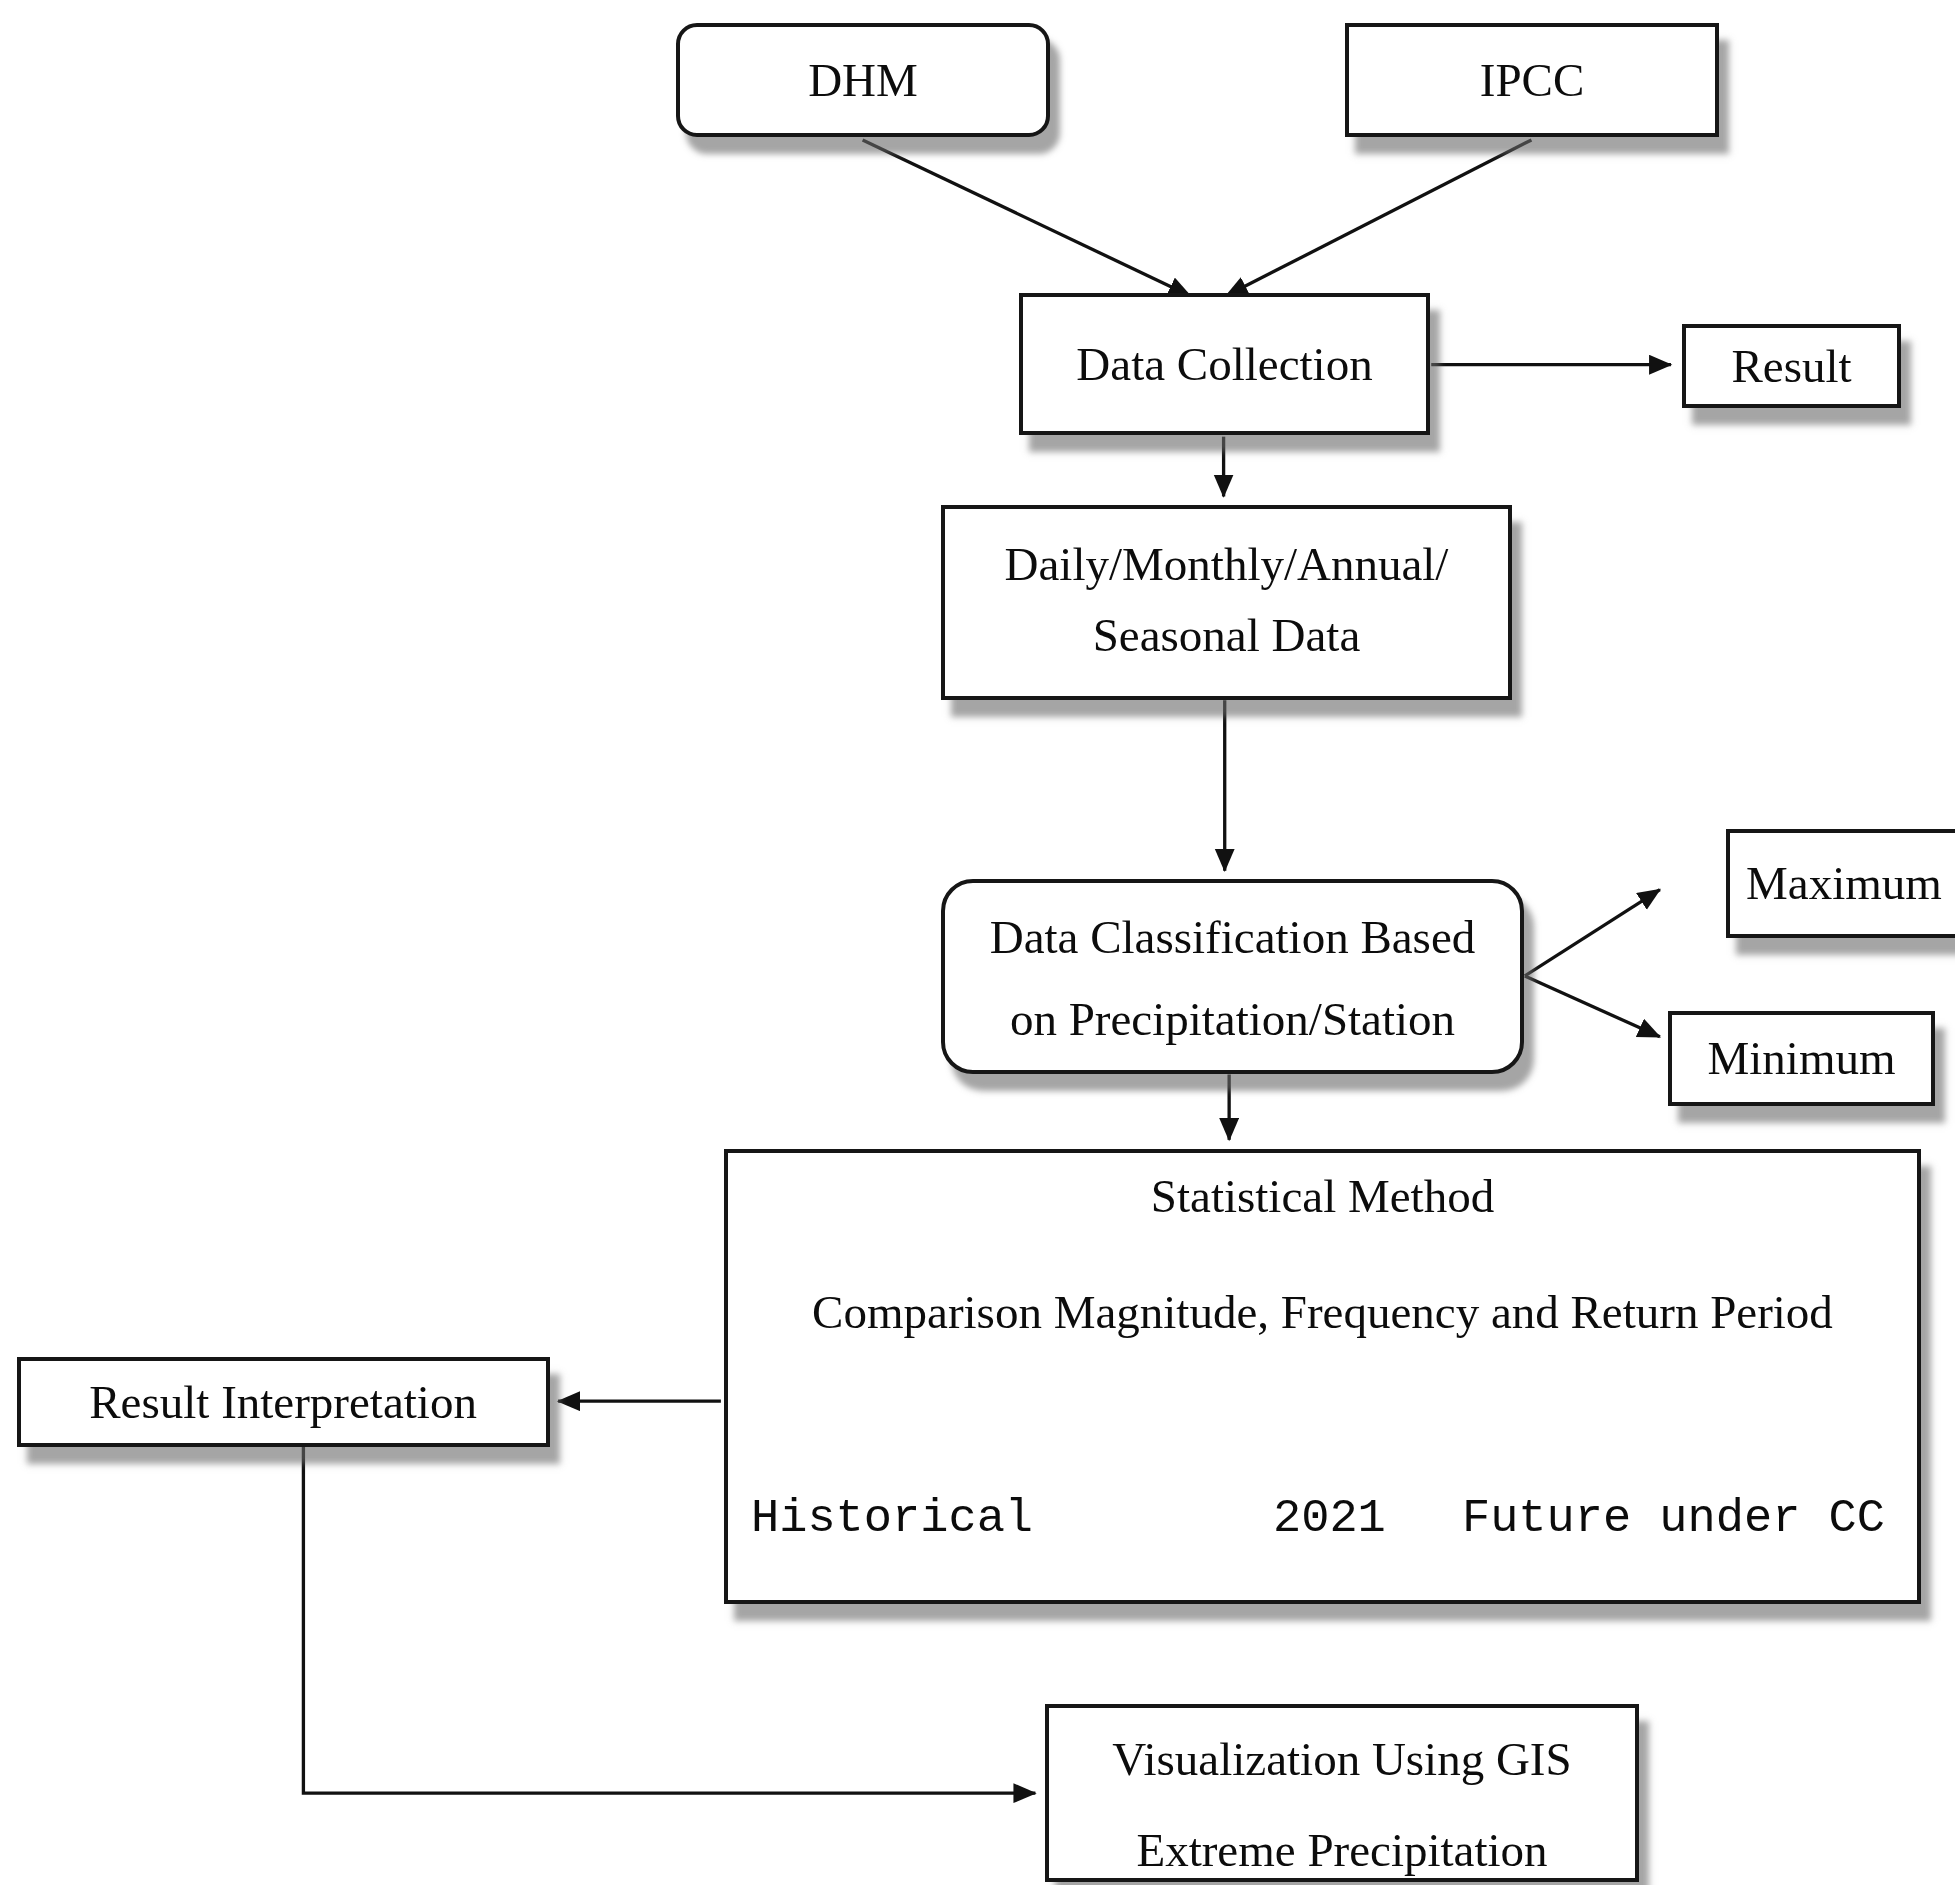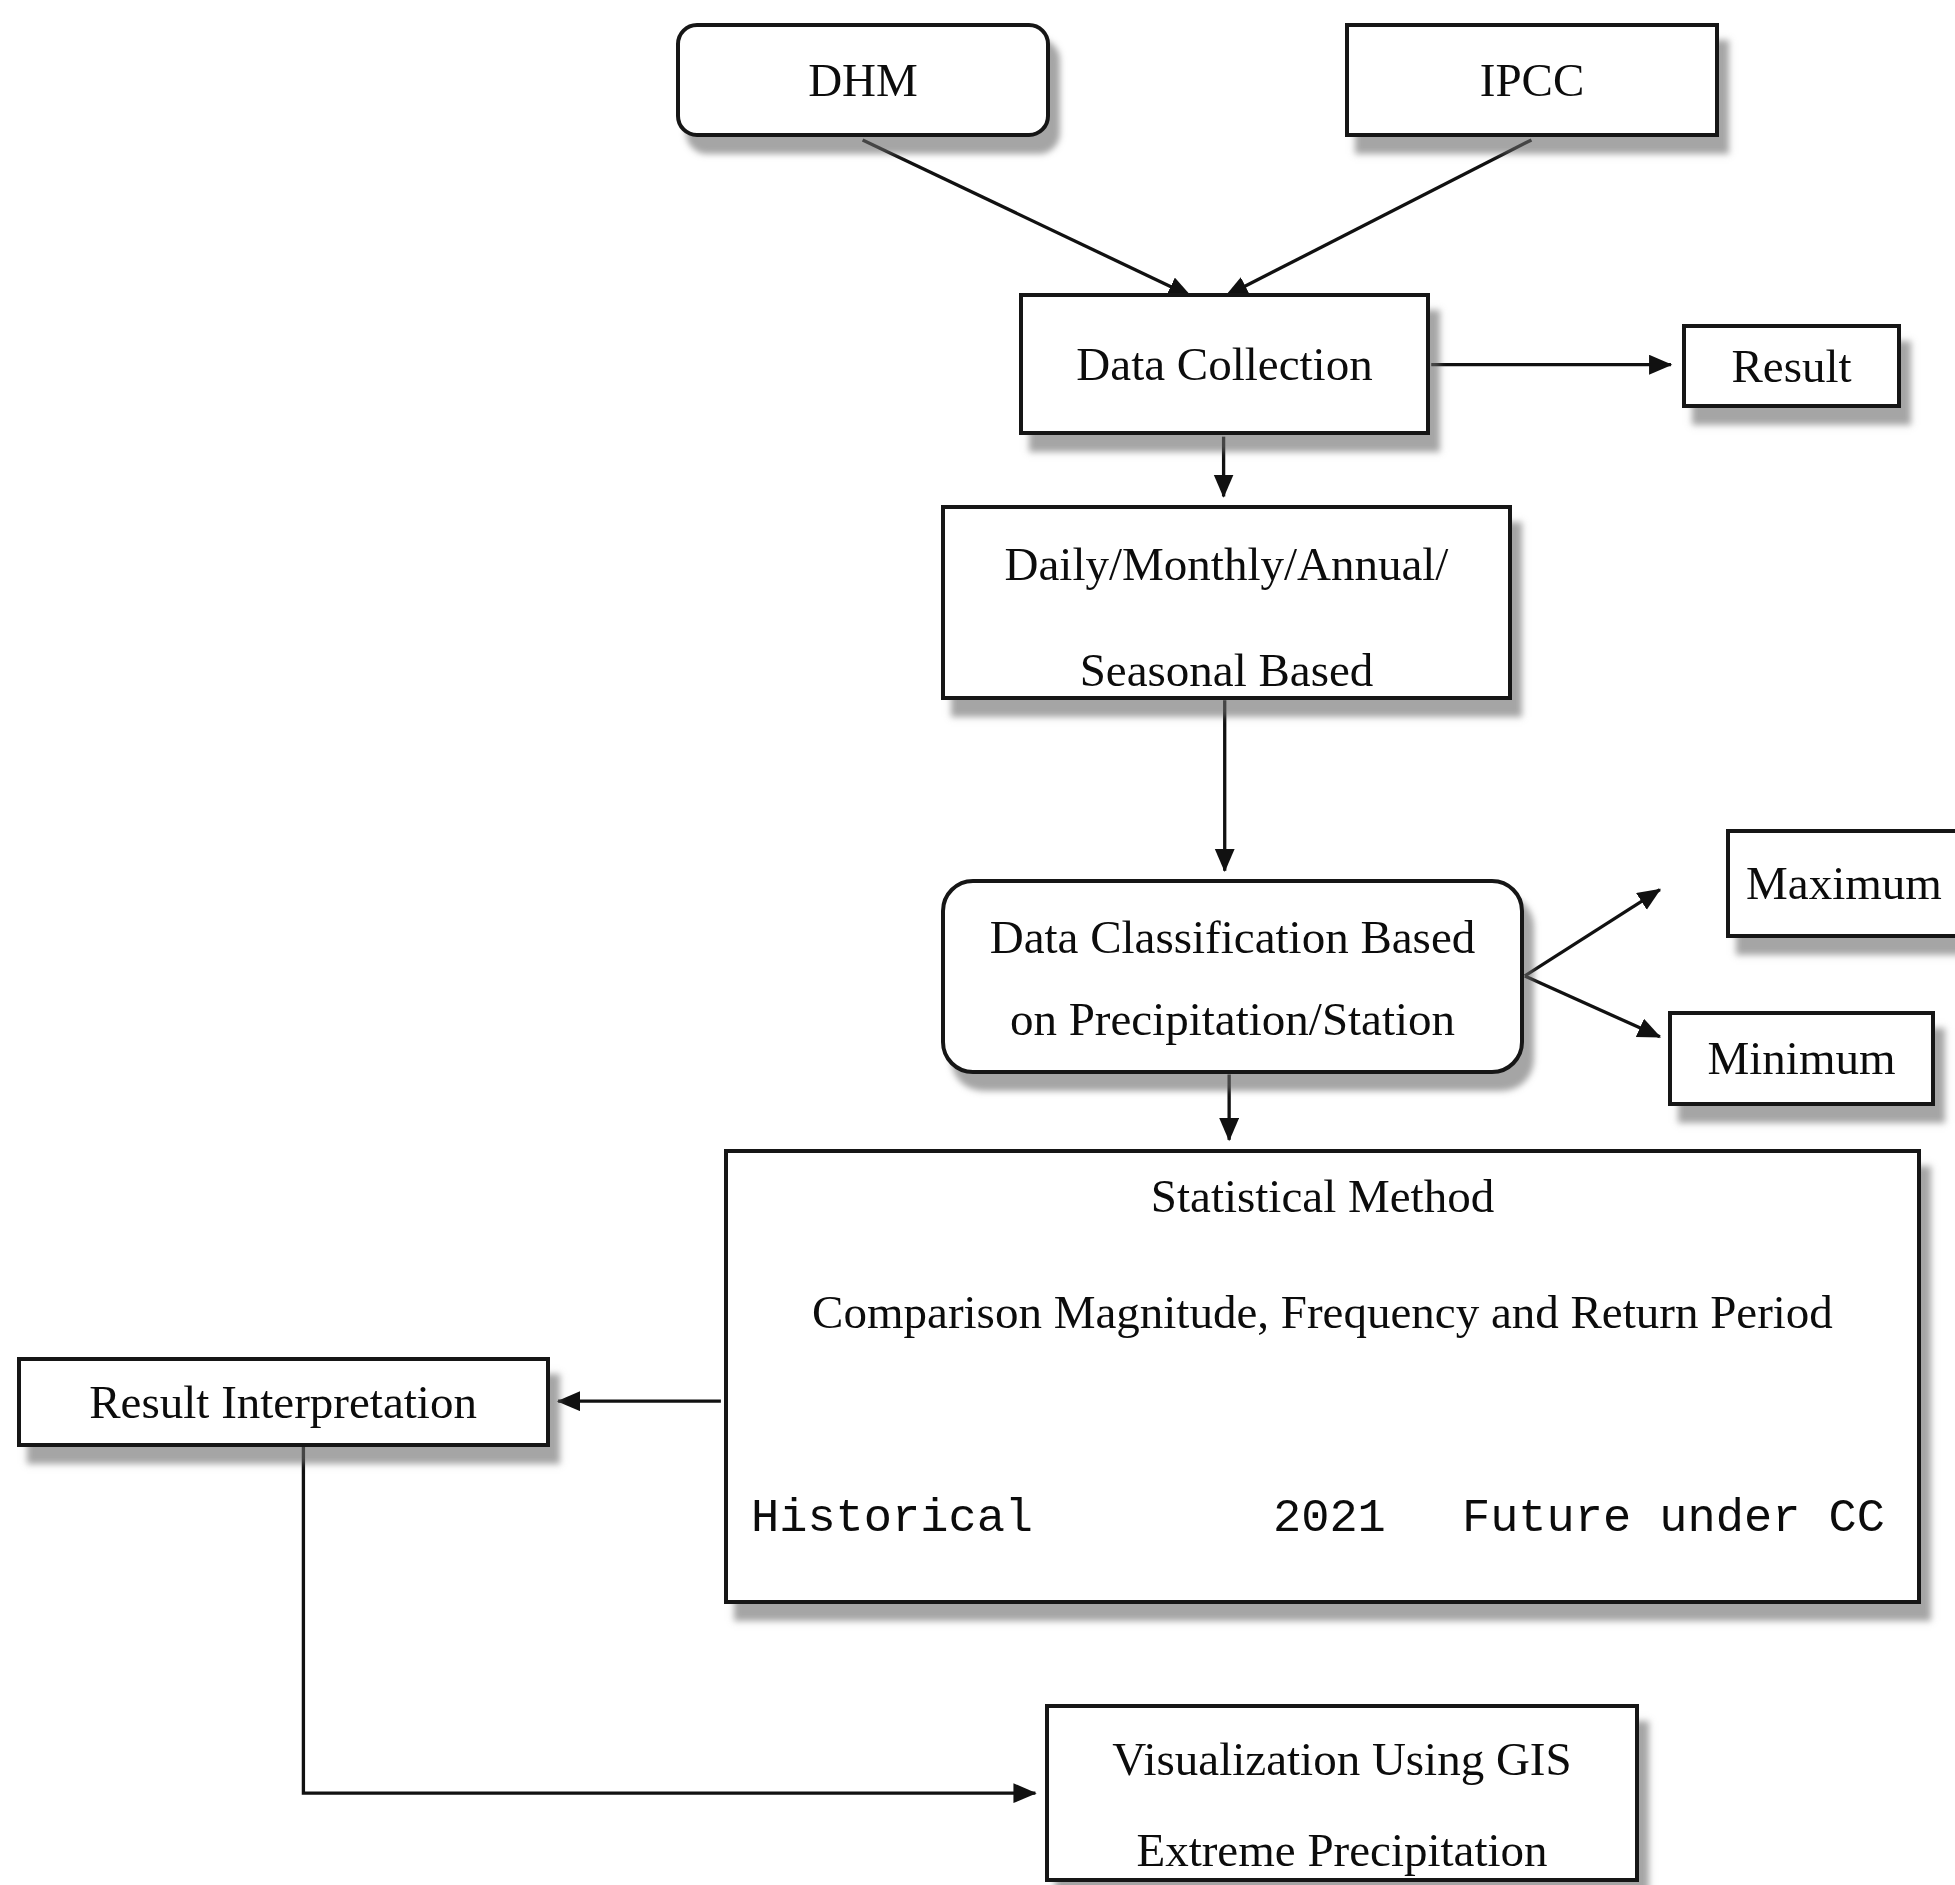--- a/index.html
+++ b/index.html
@@ -62,23 +62,23 @@
   </div>
 
   <div class="node center" style="left:1019px;top:293px;width:411px;height:142px;">
     <span>Data Collection</span>
   </div>
 
   <div class="node center" style="left:1682px;top:324px;width:219px;height:84px;">
     <span>Result</span>
   </div>
 
-  <div class="node lines" style="left:941px;top:505px;width:571px;height:195px;padding-top:28px;row-gap:52px;">
+  <div class="node lines" style="left:941px;top:505px;width:571px;height:195px;padding-top:28px;row-gap:17px;">
     <div>Daily/Monthly/Annual/</div>
-    <div>Seasonal Based</div>
+    <div>Seasonal Data</div>
   </div>
 
   <div class="node lines" style="left:941px;top:879px;width:583px;height:195px;padding-top:26.6px;row-gap:28px;border-radius:32px;">
     <div>Data Classification Based</div>
     <div>on Precipitation/Station</div>
   </div>
 
   <div class="node center" style="left:1726px;top:829px;width:236px;height:109px;">
     <span>Maximum</span>
   </div>

